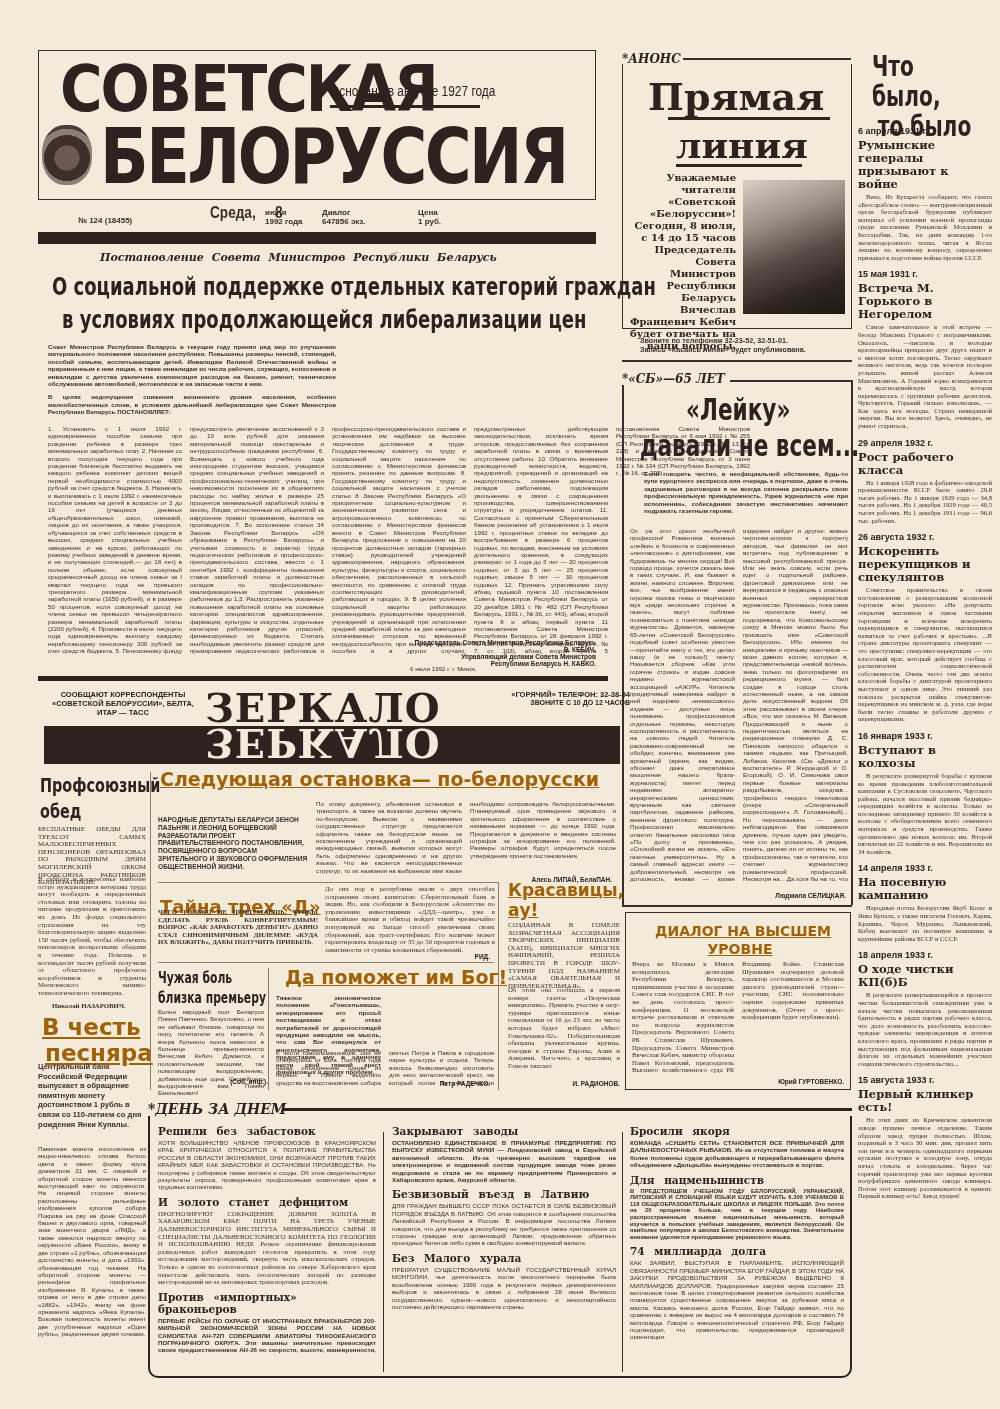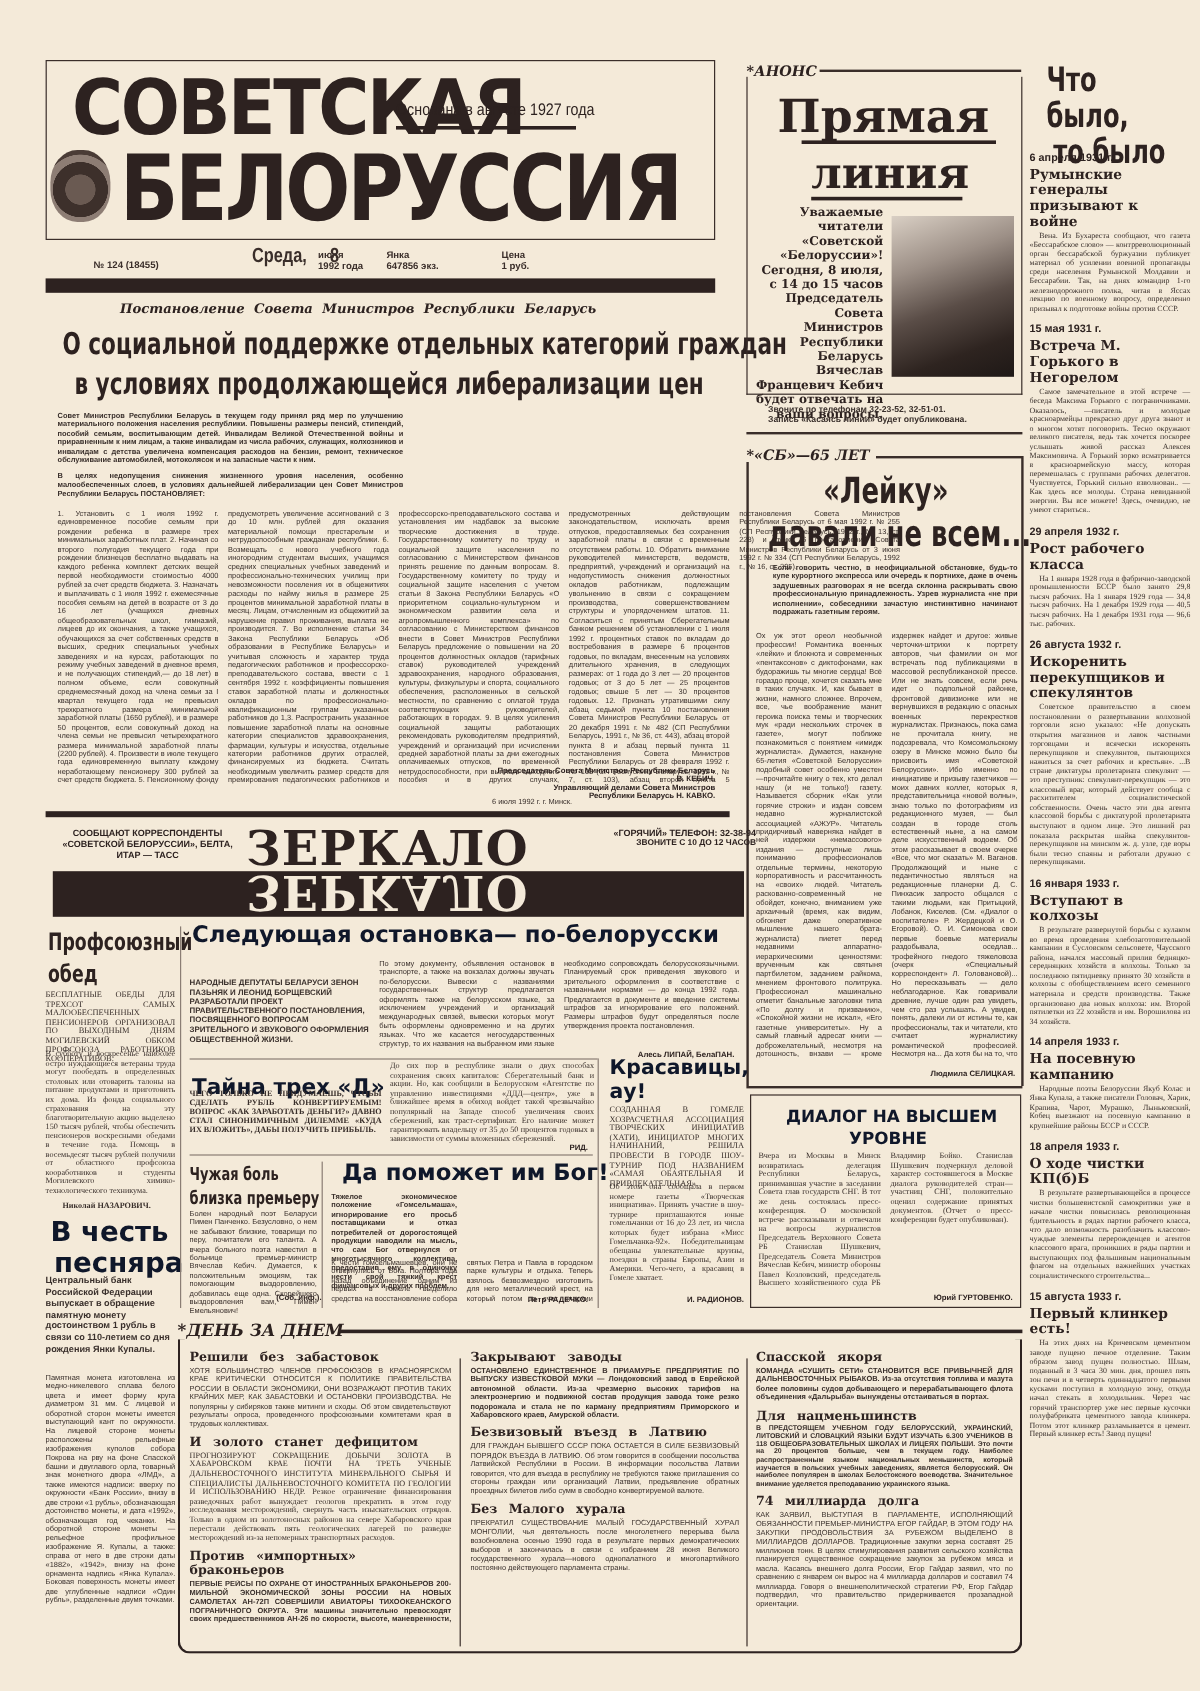--- a/index.html
+++ b/index.html
@@ -23,21 +23,21 @@
   .title1 { left: 60px; top: 52px; font-family: "DejaVu Sans", sans-serif; font-weight: bold; font-size: 58px; letter-spacing: -2px; color: #2d2220; transform: scaleY(1.1); transform-origin: top left; }
   .title2 { left: 100px; top: 118px; font-family: "DejaVu Sans", sans-serif; font-weight: bold; font-size: 76px; letter-spacing: -3px; color: #2d2220; transform: scaleX(0.84); transform-origin: top left; line-height: 78px; }
   .emblem { left: 42px; top: 125px; width: 50px; height: 60px; border-radius: 45%; background: radial-gradient(circle at 50% 55%, #6a5a52 0 30%, #3d302b 31% 55%, #8d7d74 56% 70%, #4a3c36 71%); }
   .founded { left: 330px; top: 83px; font-family: "Liberation Sans Narrow","Liberation Sans", sans-serif; font-size: 14px; color: #2d2220; transform: scaleX(0.85); transform-origin: left; white-space: nowrap; }
   .founded-rule { left: 330px; top: 105px; width: 150px; height: 3px; background: #2d2220; }
   .meta { top: 205px; font-size: 8px; font-weight: bold; color: #3a2e2a; line-height: 9px; }
   .big-date { font-size: 17px; font-weight: bold; transform: scaleX(0.8); transform-origin: left; display: inline-block; }
   
   .h-cond { font-family: "DejaVu Sans", sans-serif; font-weight: bold; transform: scaleX(0.72); transform-origin: left top; white-space: nowrap; color: #2d2220; }
   .h-serif { font-family: "DejaVu Serif", serif; font-weight: bold; color: #2d2220; white-space: nowrap; }
-  .h-round { font-family: "DejaVu Sans", sans-serif; font-weight: bold; color: #0f172a; white-space: nowrap; }
+  .h-round { font-family: "DejaVu Sans", sans-serif; font-weight: bold; color: #a16207; white-space: nowrap; text-decoration: underline; }
   .italic-kicker { font-family: "DejaVu Serif", serif; font-style: italic; font-weight: bold; color: #2d2220; }
   .date-kick { font-size: 9px; font-weight: bold; color: #2d2220; margin-top: 8px; }
   .hist-head { font-family: "DejaVu Serif", serif; font-weight: bold; font-size: 11.5px; line-height: 13px; color: #2d2220; margin: 3px 0 2px; }
   .hist-body { font-family: "Liberation Serif", serif; font-size: 6.6px; line-height: 7.6px; text-align: justify; color: #3a302c; text-indent: 8px; }
   .box { border: 1.5px solid #3a2e2a; }
   .photo { background: linear-gradient(160deg, #d9cfc4 0%, #9c8f86 30%, #5a4d47 55%, #2e2420 80%, #1e1816 100%); }
   .sig { font-size: 6.5px; font-weight: bold; text-align: right; color: #2d2220; }
   .dzd-head { font-family: "DejaVu Serif", serif; font-weight: bold; font-size: 10.5px; color: #2d2220; margin: 5px 0 2px; word-spacing: 6px; }
 </style>
 </head>
@@ -53,21 +53,21 @@
 <div class="abs meta" style="left:78px; top:216px;">№ 124 (18455)</div>
 <div class="abs meta" style="left:210px; top:208px; white-space:nowrap;text-align:right;">
   <span class="big-date">Среда,</span>
   <span class="big-date" style="margin-left:6px;">8</span>
 </div>
 <div class="abs meta" style="left:265px; top:208px;">
   <div>июля</div>
   <div>1992 года</div>
 </div>
 <div class="abs meta" style="left:322px; top:208px;">
-  <div>Янка</div>
+  <div>Диалог</div>
   <div>647856 экз.</div>
 </div>
 <div class="abs meta" style="left:418px; top:208px;">
   <div>Цена</div>
   <div>1 руб.</div>
 </div>
 <div class="abs heavy" style="left:38px; top:232px; width:558px; height:12px;"></div>
 
 <div class="abs italic-kicker" style="left:100px; top:251px; font-size:11px; word-spacing:4px;">Постановление Совета Министров Республики Беларусь</div>
 <div class="abs h-cond" style="left:52px; top:272px; font-size:25px;">О социальной поддержке отдельных категорий граждан</div>
@@ -258,21 +258,21 @@
     <div class="txt">ДЛЯ ГРАЖДАН БЫВШЕГО СССР ПОКА ОСТАЕТСЯ В СИЛЕ БЕЗВИЗОВЫЙ ПОРЯДОК ВЪЕЗДА В ЛАТВИЮ. Об этом говорится в сообщении посольства Латвийской Республики в России. В информации посольства Латвии говорится, что для въезда в республику не требуются также приглашения со стороны граждан или организаций Латвии, предъявление обратных проездных билетов либо сумм в свободно конвертируемой валюте.</div>
   </div>
   <div>
     <div class="dzd-head">Без Малого хурала</div>
     <div class="txt">ПРЕКРАТИЛ СУЩЕСТВОВАНИЕ МАЛЫЙ ГОСУДАРСТВЕННЫЙ ХУРАЛ МОНГОЛИИ, чья деятельность после многолетнего перерыва была возобновлена осенью 1990 года в результате первых демократических выборов и закончилась в связи с избранием 28 июня Великого государственного хурала—нового однопалатного и многопартийного постоянно действующего парламента страны.</div>
   </div>
 </div>
 
 <div class="abs" style="left:630px; top:1120px; width:214px;">
   <div>
-    <div class="dzd-head">Спасской якоря</div>
+    <div class="dzd-head">Бросили якоря</div>
     <div class="txt b">КОМАНДА «СУШИТЬ СЕТИ» СТАНОВИТСЯ ВСЕ ПРИВЫЧНЕЙ ДЛЯ ДАЛЬНЕВОСТОЧНЫХ РЫБАКОВ. Из-за отсутствия топлива и мазута более половины судов добывающего и перерабатывающего флота объединения «Дальрыба» вынуждены отстаиваться в портах.</div>
   </div>
   <div>
     <div class="dzd-head">Для нацменьшинств</div>
     <div class="txt b" style="font-size:5.8px; line-height:6.6px;">В ПРЕДСТОЯЩЕМ УЧЕБНОМ ГОДУ БЕЛОРУССКИЙ, УКРАИНСКИЙ, ЛИТОВСКИЙ И СЛОВАЦКИЙ ЯЗЫКИ БУДУТ ИЗУЧАТЬ 6.300 УЧЕНИКОВ В 118 ОБЩЕОБРАЗОВАТЕЛЬНЫХ ШКОЛАХ И ЛИЦЕЯХ ПОЛЬШИ. Это почти на 20 процентов больше, чем в текущем году. Наиболее распространенным языком национальных меньшинств, который изучается в польских учебных заведениях, является белорусский. Он наиболее популярен в школах Белостокского воеводства. Значительное внимание уделяется преподаванию украинского языка.</div>
   </div>
   <div>
     <div class="dzd-head">74 миллиарда долга</div>
     <div class="txt">КАК ЗАЯВИЛ, ВЫСТУПАЯ В ПАРЛАМЕНТЕ, ИСПОЛНЯЮЩИЙ ОБЯЗАННОСТИ ПРЕМЬЕР-МИНИСТРА ЕГОР ГАЙДАР, В ЭТОМ ГОДУ НА ЗАКУПКИ ПРОДОВОЛЬСТВИЯ ЗА РУБЕЖОМ ВЫДЕЛЕНО 8 МИЛЛИАРДОВ ДОЛЛАРОВ. Традиционные закупки зерна составят 25 миллионов тонн. В целях стимулирования развития сельского хозяйства планируется существенное сокращение закупок за рубежом мяса и масла. Касаясь внешнего долга России, Егор Гайдар заявил, что по сравнению с январем он вырос на 4 миллиарда долларов и составил 74 миллиарда. Говоря о внешнеполитической стратегии РФ, Егор Гайдар подтвердил, что правительство придерживается прозападной ориентации.</div>
   </div>

